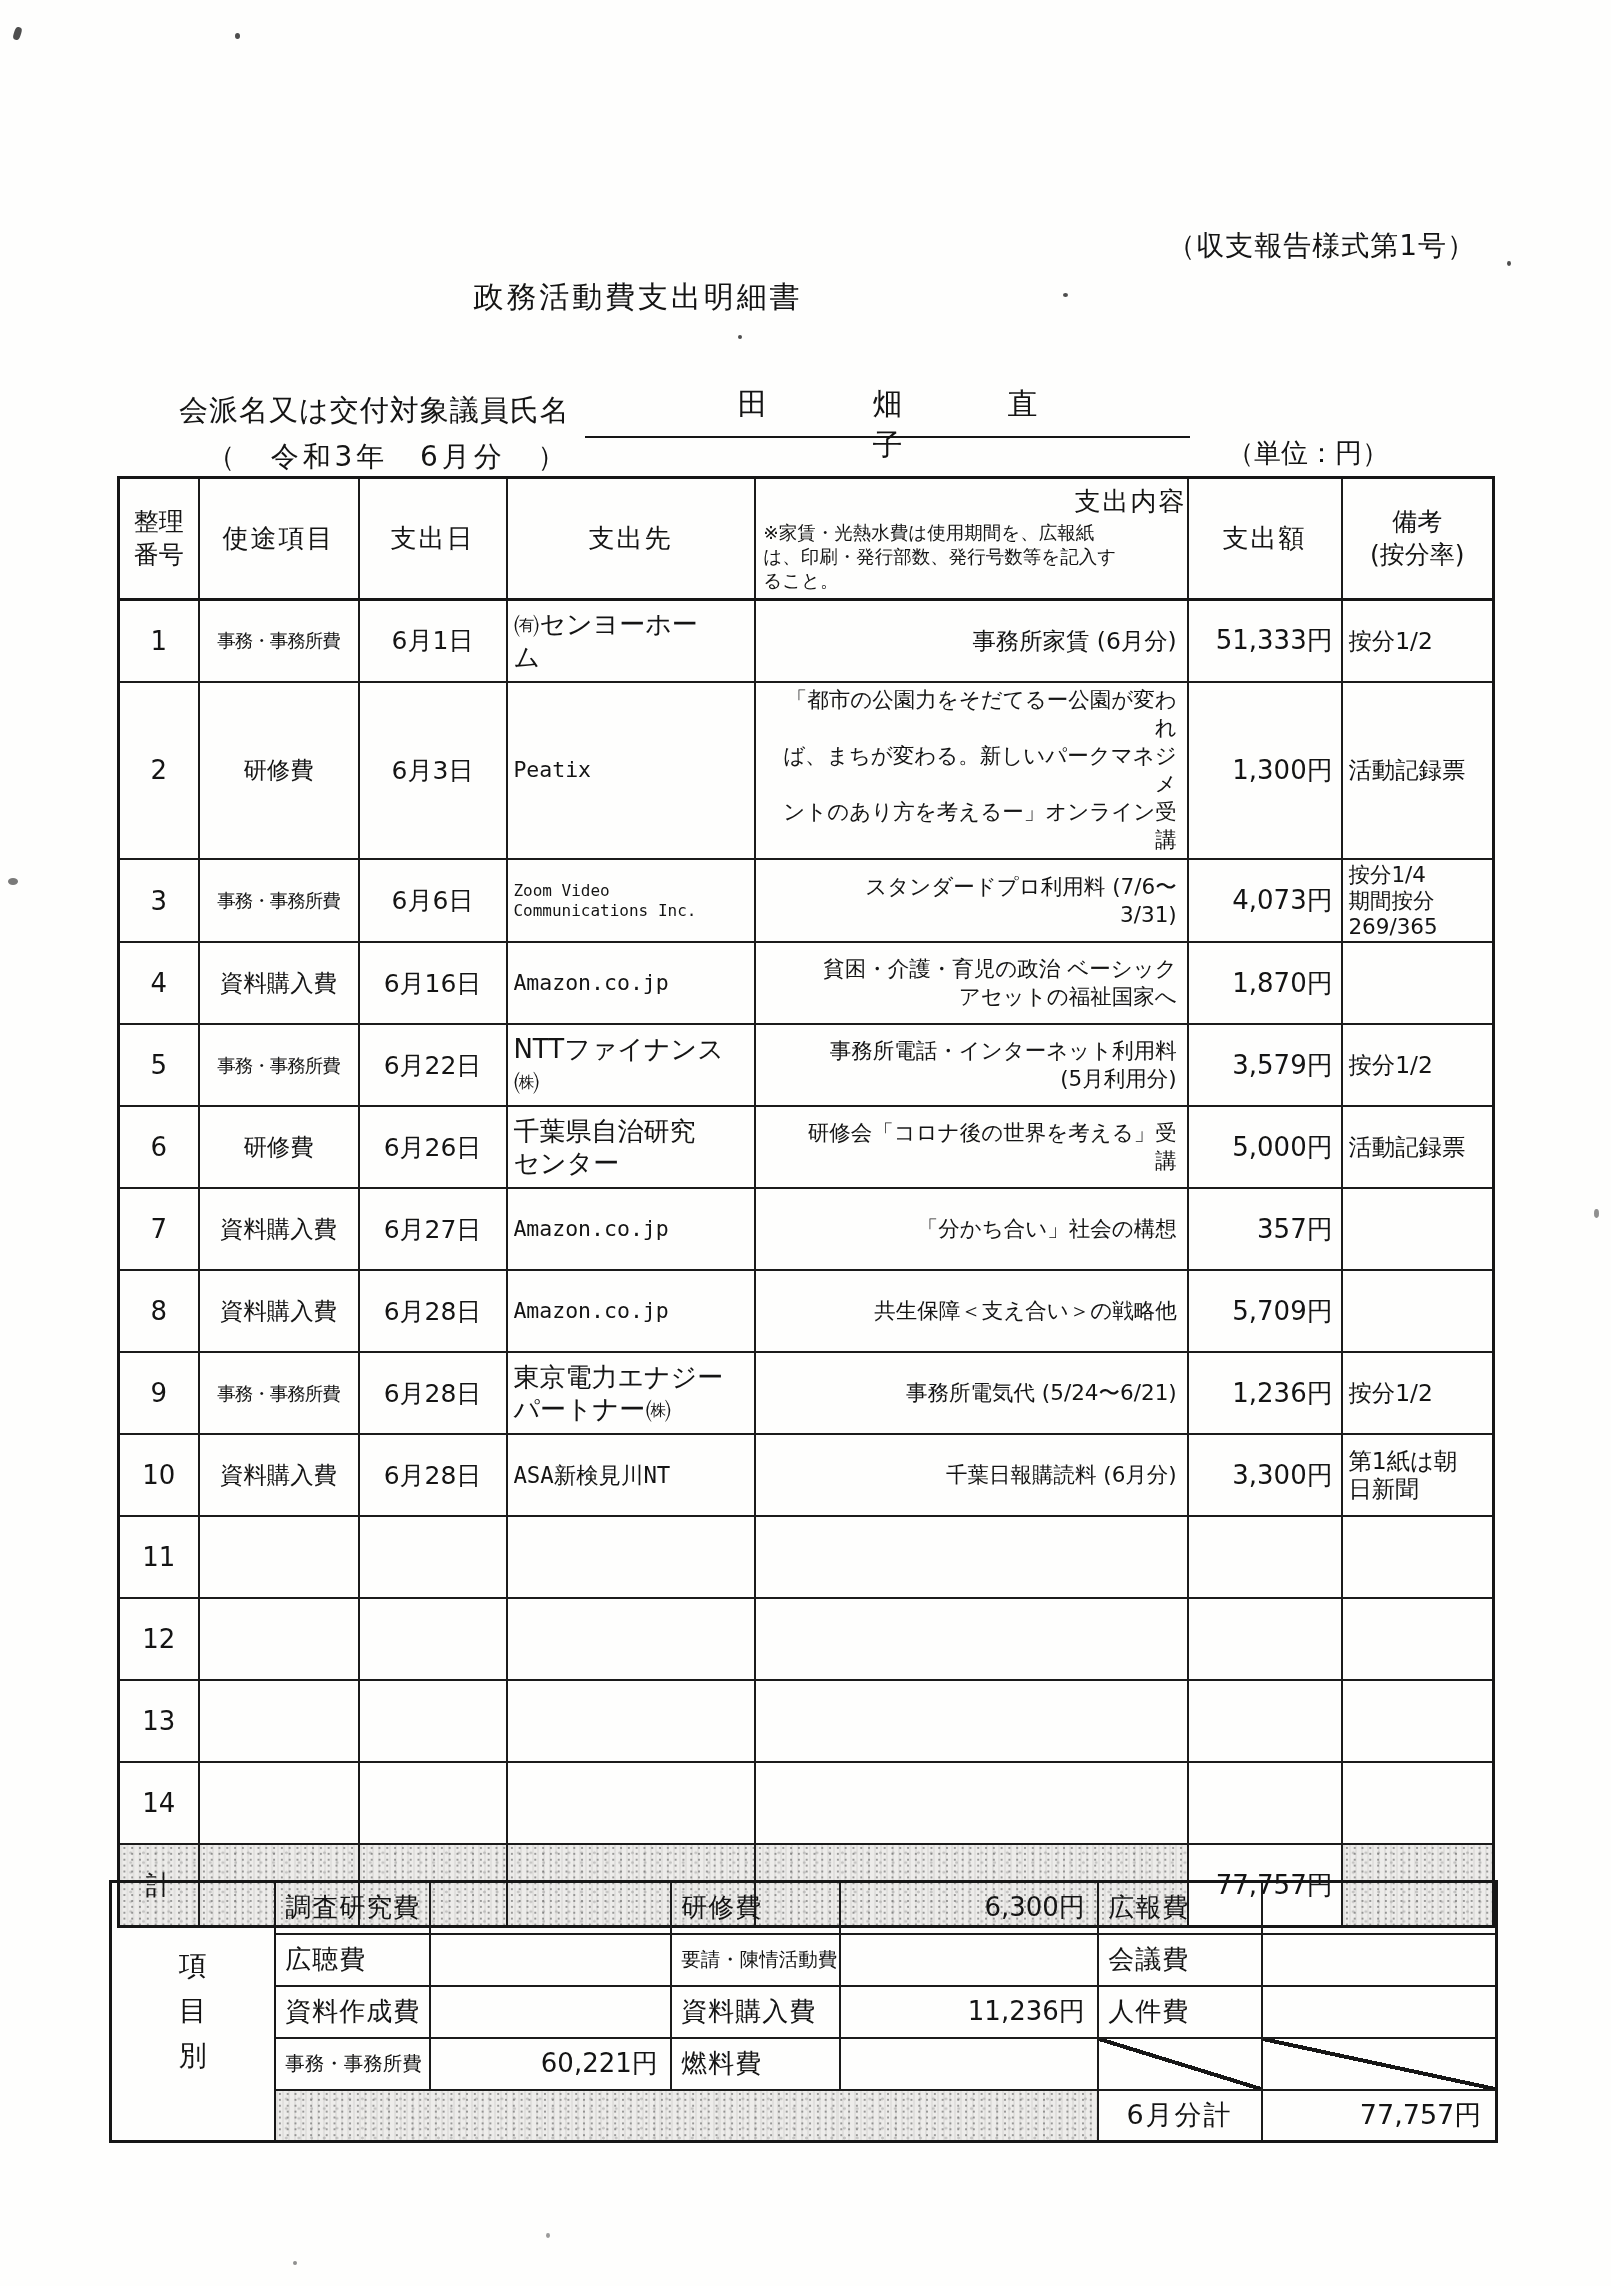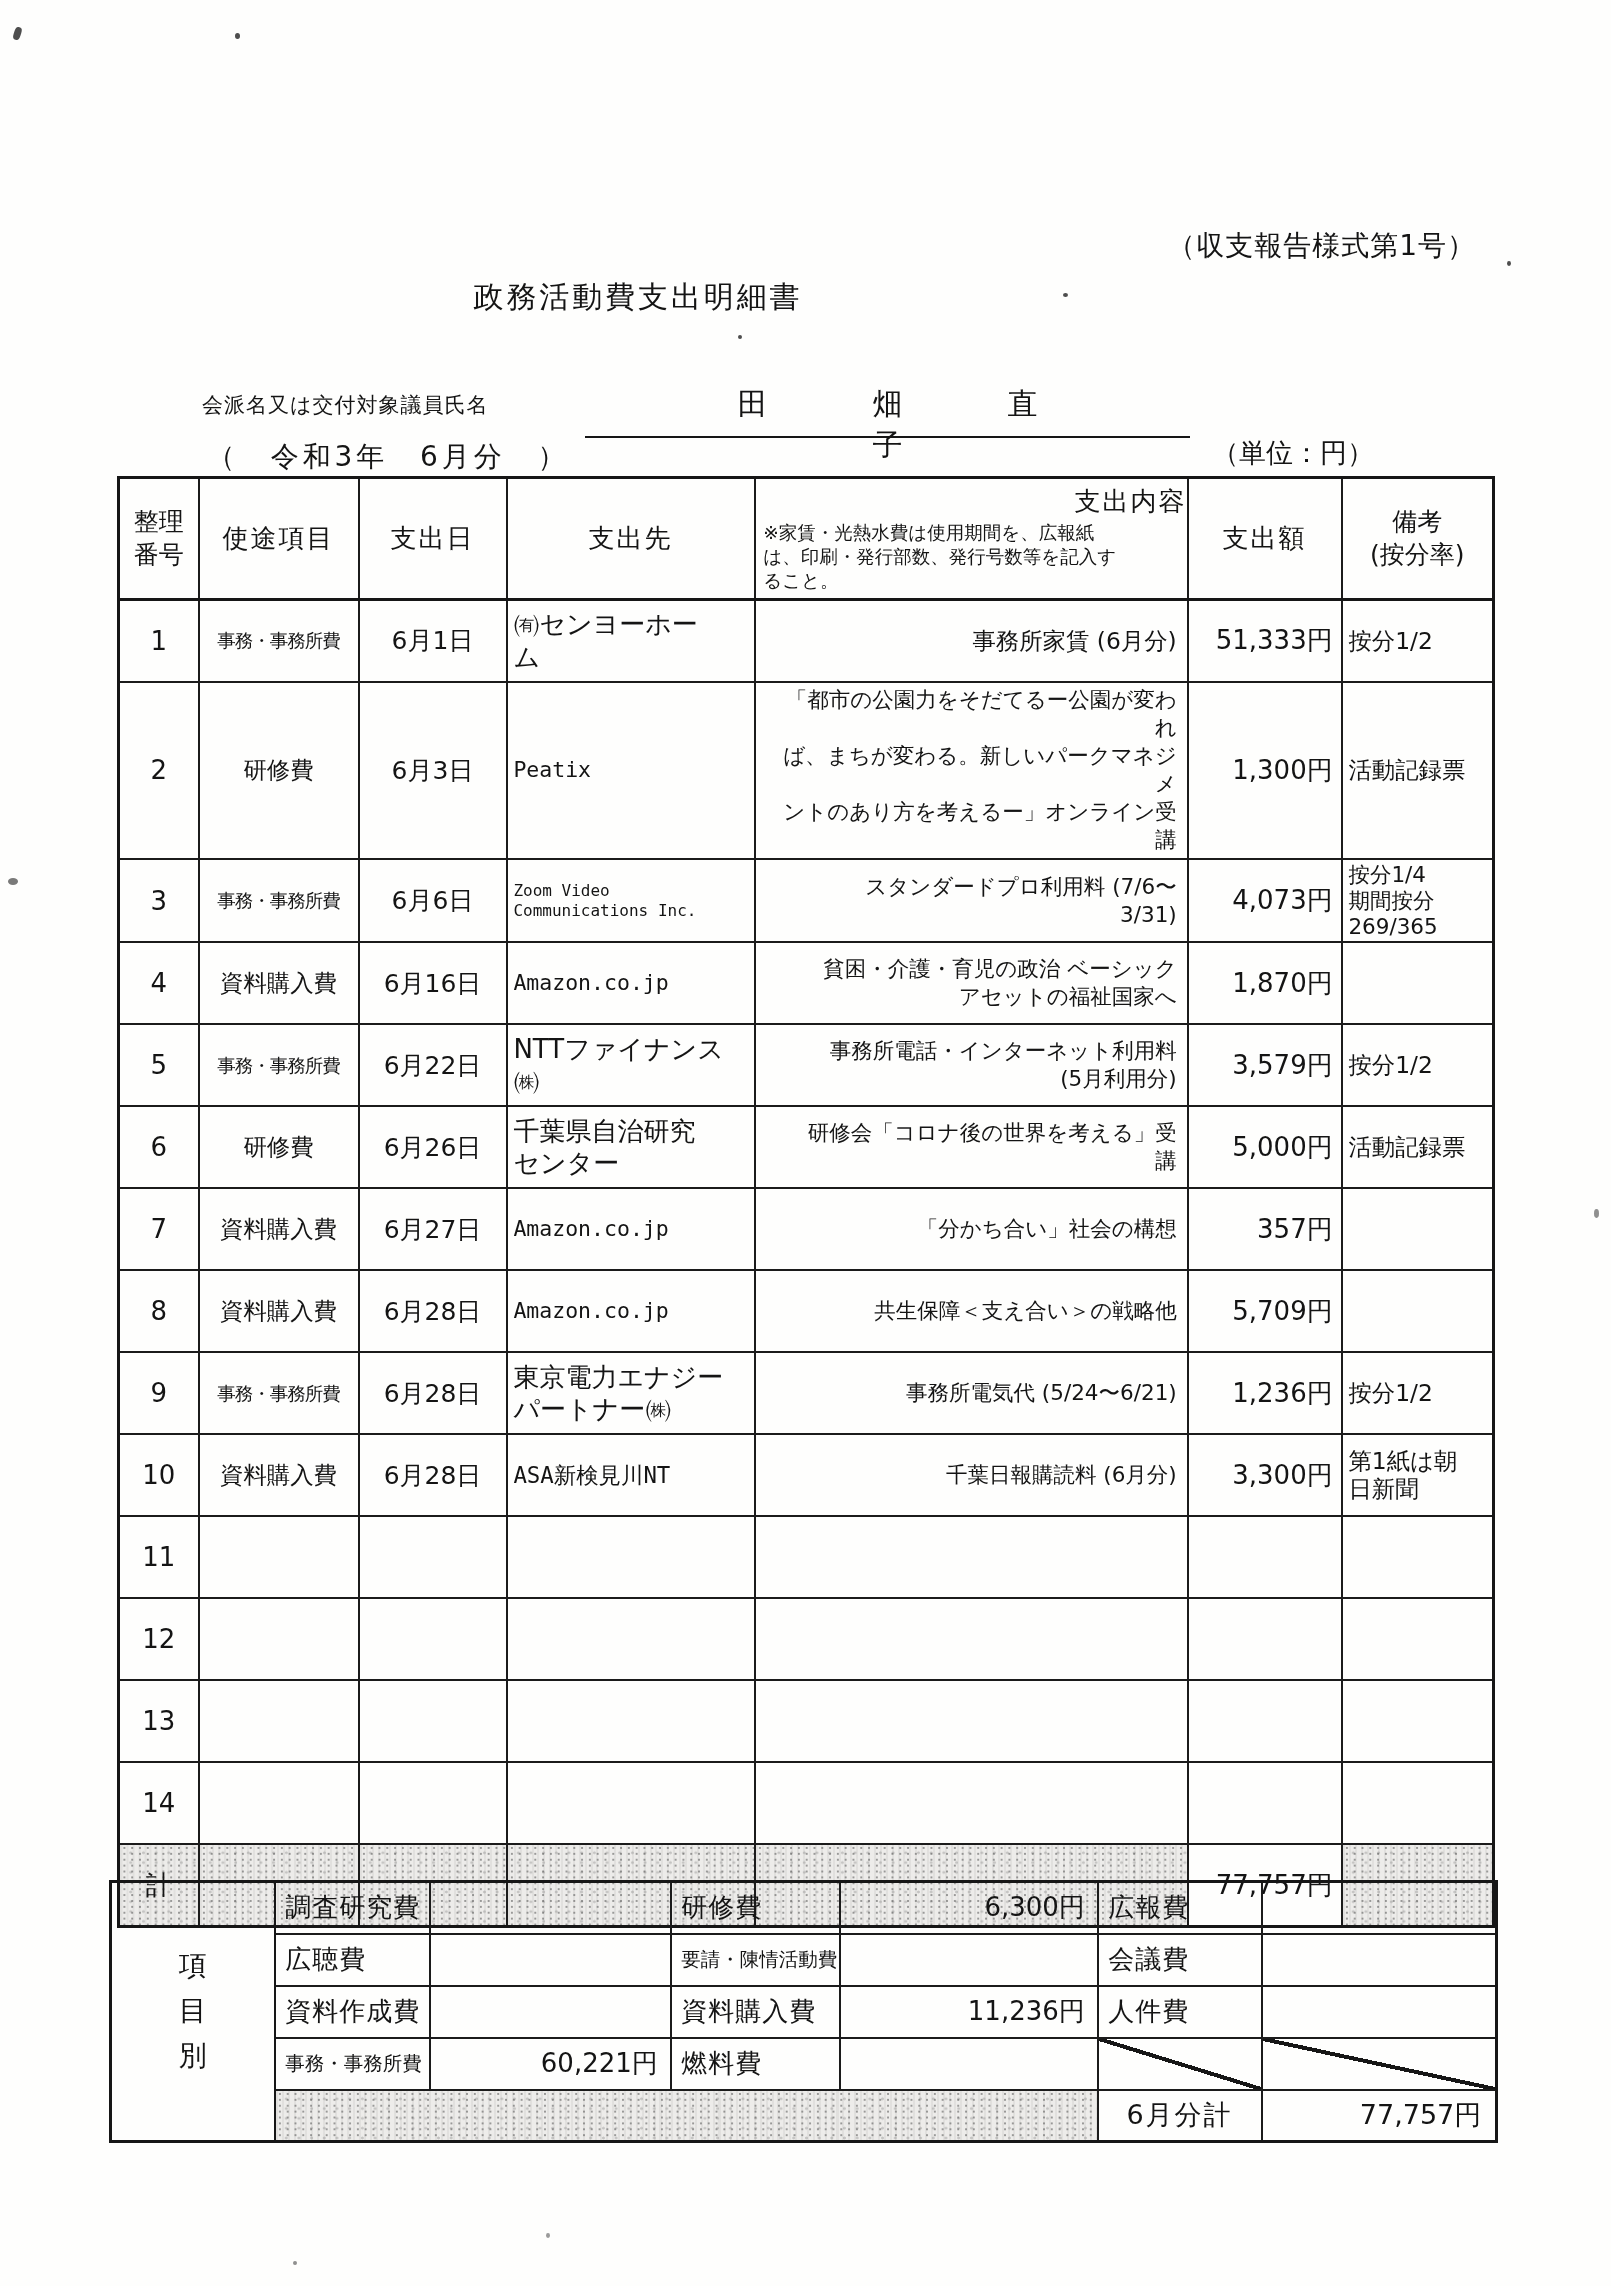--- a/index.html
+++ b/index.html
@@ -7,25 +7,25 @@
     width:1611px;height:2287px;position:relative;
     background:#fefefd;color:#141414;
     font-family:"DejaVu Sans",sans-serif;
     overflow:hidden;
   }
   .abs{position:absolute;}
 
   
   .form-note{top:227px;right:135px;font-size:28px;letter-spacing:1px;}
   .doc-title{top:277px;left:0;width:1276px;text-align:center;font-size:30px;letter-spacing:2.9px;}
-  .name-label{top:391px;left:179px;font-size:21px;letter-spacing:1px;margin-left:23px;}
+  .name-label{top:391px;left:179px;font-size:29px;letter-spacing:1px;}
   .name-box{top:384px;left:585px;width:605px;height:54px;border-bottom:2.9px solid #161616;
             text-align:center;font-size:30px;letter-spacing:105px;padding-left:105px;box-sizing:border-box;}
   .period{top:438px;left:207px;font-size:28px;letter-spacing:3.9px;}
-  .unit-note{top:435px;right:237px;font-size:27px;text-align:center;}
+  .unit-note{top:435px;right:222px;font-size:27px;text-align:center;}
 
   
   table{border-collapse:collapse;table-layout:fixed;}
   #main-table{left:117px;top:476px;width:1375px;border:3.9px solid #161616;}
   #summary-table{left:109px;top:1880px;width:1386px;border:3.9px solid #161616;}
   td,th{border:2px solid #1b1b1b;padding:0;vertical-align:middle;font-weight:normal;
         overflow:hidden;word-break:break-word;}
   #main-table thead th{border-bottom:3.9px solid #161616;height:119px;}
   #main-table tbody tr{height:82px;}
   #main-table tr.total-row td{border-top:2.9px solid #161616;}

